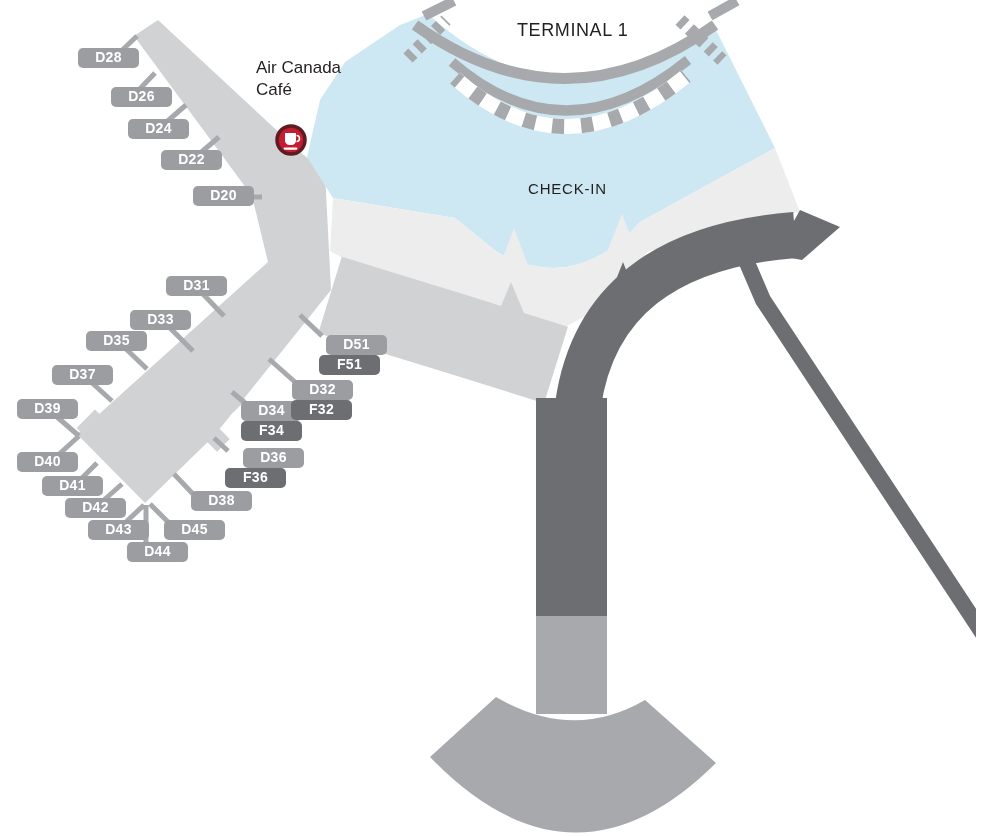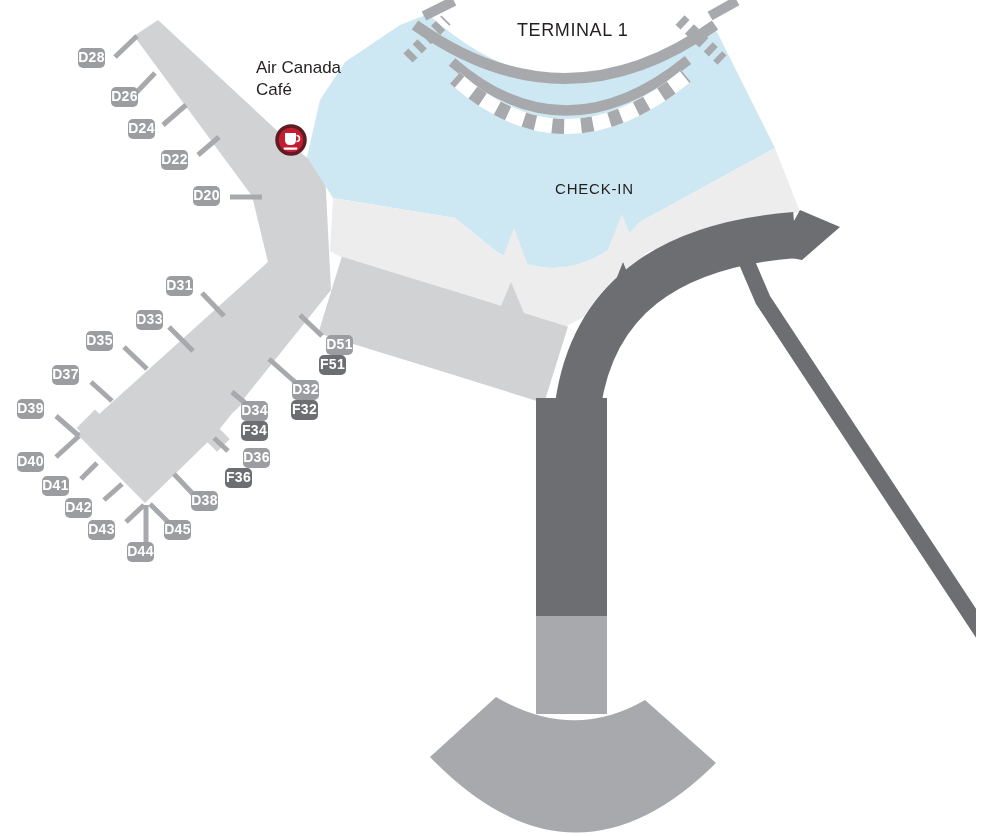--- a/index.html
+++ b/index.html
@@ -13,27 +13,27 @@
   .f-pier{fill:var(--color-pier_light);}
   .f-mid{fill:var(--color-mid_gray);}
   .f-dark{fill:var(--color-dark_gray);}
   .s-mid{stroke:var(--color-mid_gray);fill:none;}
   .s-pier{stroke:var(--color-pier_light);fill:none;}
   .s-dark{stroke:var(--color-dark_gray);fill:none;}
   .s-lead{stroke:var(--color-leader);fill:none;stroke-width:5;}
   .s-white{stroke:#ffffff;fill:none;}
 
   .gate{position:absolute;background:var(--color-gate_bg);color:#fff;
-        font-weight:700;font-size:14px;line-height:19px;padding:0 0 1px;
+        font-weight:700;font-size:14px;line-height:19px;padding:0 17px 1px;
         border-radius:5px;letter-spacing:.3px;min-width:27px;text-align:center;}
   .gate.f{background:var(--color-gate_f_bg);}
 
   .maptext{position:absolute;color:var(--color-map_text);font-weight:500;}
   #terminal-title{left:517px;top:20px;font-size:18px;letter-spacing:.6px;}
-  #checkin-label{left:528px;top:180px;font-size:15px;letter-spacing:.8px;margin-left:27px;}
+  #checkin-label{left:528px;top:180px;font-size:15px;letter-spacing:.8px;}
   #cafe-label{left:256px;top:57px;font-size:17px;line-height:22px;}
 </style>
 </head>
 <body>
 
 <div id="map">
 
   <svg width="1004" height="836" viewBox="0 0 1004 836">
 
     <path class="f-pier" d="M158,20 L300,152 L325,172 L331,290 L214,436 L145,503 L77,434 L268,262 L252,196 L134,36 Z"></path>
@@ -93,21 +93,21 @@
     <div>Café</div>
   </div>
 
   <div class="gate" style="left:78px;top:48px">D28</div>
   <div class="gate" style="left:111px;top:87px">D26</div>
   <div class="gate" style="left:128px;top:119px">D24</div>
   <div class="gate" style="left:161px;top:150px">D22</div>
   <div class="gate" style="left:193px;top:186px">D20</div>
 
   <div class="gate" style="left:166px;top:276px">D31</div>
-  <div class="gate" style="left:136px;top:310px">D33</div>
+  <div class="gate" style="left:130px;top:310px">D33</div>
   <div class="gate" style="left:86px;top:331px">D35</div>
   <div class="gate" style="left:52px;top:365px">D37</div>
   <div class="gate" style="left:17px;top:399px">D39</div>
 
   <div class="gate" style="left:17px;top:452px">D40</div>
   <div class="gate" style="left:42px;top:476px">D41</div>
   <div class="gate" style="left:65px;top:498px">D42</div>
   <div class="gate" style="left:88px;top:520px">D43</div>
   <div class="gate" style="left:127px;top:542px">D44</div>
   <div class="gate" style="left:164px;top:520px">D45</div>

